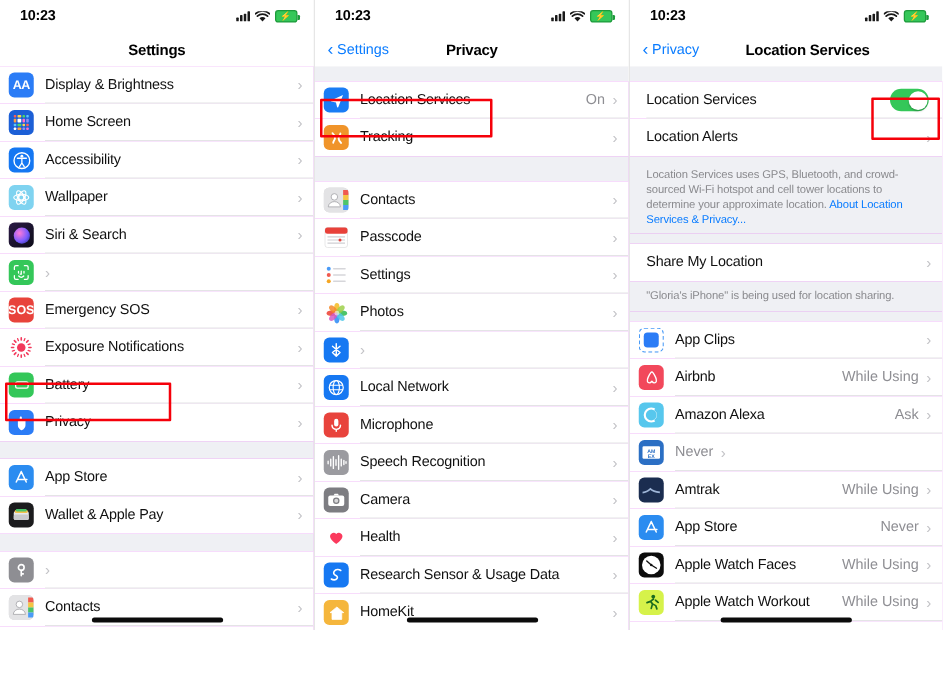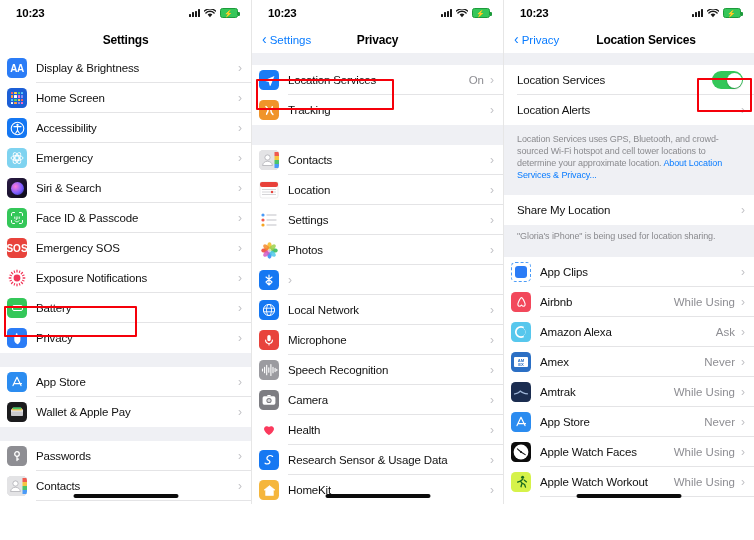--- a/index.html
+++ b/index.html
@@ -325,42 +325,41 @@
         <span class="ico ic-wall">
           <svg width="14" height="14" viewBox="0 0 14 14">
               <g stroke="#fff" stroke-width=".9" fill="none">
                 <circle cx="7" cy="7" r="2"></circle>
                 <ellipse cx="7" cy="7" rx="6" ry="2.6"></ellipse>
                 <ellipse cx="7" cy="7" rx="6" ry="2.6" transform="rotate(60 7 7)"></ellipse>
                 <ellipse cx="7" cy="7" rx="6" ry="2.6" transform="rotate(120 7 7)"></ellipse>
               </g>
             </svg>
         </span>
-        <span class="label">Emergency</span>
+        <span class="label">Wallpaper</span>
         <span class="chev-r">›</span>
         <span class="sep"></span>
       </div>
       <div class="row">
         <span class="ico ic-siri">
             <span class="orb"></span>
           </span>
         <span class="label">Siri &amp; Search</span>
         <span class="chev-r">›</span>
         <span class="sep"></span>
       </div>
       <div class="row">
         <span class="ico ic-face">
           <svg width="14" height="14" viewBox="0 0 14 14">
               <g stroke="#fff" stroke-width="1" fill="none" stroke-linecap="round">
                 <path d="M1.5 4.5V2.8c0-.7.6-1.3 1.3-1.3h1.7M9.5 1.5h1.7c.7 0 1.3.6 1.3 1.3v1.7M12.5 9.5v1.7c0 .7-.6 1.3-1.3 1.3H9.5M4.5 12.5H2.8c-.7 0-1.3-.6-1.3-1.3V9.5"></path>
                 <path d="M4.8 6v1.4M9.2 6v1.4M7 5.8v2.4h-.9M5 9.8c.6.7 1.3 1 2 1s1.4-.3 2-1"></path>
               </g>
             </svg>
         </span>
-        <span class="label">Face ID &amp; Passcode</span>
         <span class="chev-r">›</span>
         <span class="sep"></span>
       </div>
       <div class="row">
         <span class="ico ic-sos">SOS</span>
         <span class="label">Emergency SOS</span>
         <span class="chev-r">›</span>
         <span class="sep"></span>
       </div>
       <div class="row">
@@ -424,21 +423,20 @@
 
       <div class="gap g14"></div>
 
       <div class="row">
         <span class="ico ic-pass">
           <svg width="12" height="12" viewBox="0 0 12 12">
               <circle cx="6" cy="4" r="2.3" fill="none" stroke="#fff" stroke-width="1.3"></circle>
               <path d="M6 6.3v4.2M6 9.1h1.6" stroke="#fff" stroke-width="1.3" stroke-linecap="round"></path>
             </svg>
         </span>
-        <span class="label">Passwords</span>
         <span class="chev-r">›</span>
         <span class="sep"></span>
       </div>
       <div class="row">
         <span class="ico ic-contacts">
           <svg width="20" height="20" viewBox="0 0 20 20">
               <rect x="0" y="0" width="20" height="20" fill="#e3e3e5"></rect>
               <rect x="15.5" y="2" width="4.5" height="4" fill="#f05a4f"></rect>
               <rect x="15.5" y="6" width="4.5" height="4" fill="#f5c542"></rect>
               <rect x="15.5" y="10" width="4.5" height="4" fill="#4cc46a"></rect>
@@ -546,21 +544,21 @@
         <span class="ico ic-cal">
           <svg width="20" height="20" viewBox="0 0 20 20">
               <rect x="1" y="2" width="18" height="16" rx="2" fill="#fff" stroke="#e0e0e2" stroke-width=".6"></rect>
               <rect x="1" y="2" width="18" height="5" rx="2" fill="#e8413a"></rect>
               <g stroke="#d0d0d4" stroke-width=".9">
                 <path d="M3 9.5h14M3 12h14M3 14.5h14"></path>
               </g>
               <circle cx="13" cy="12" r="1.2" fill="#e8413a"></circle>
             </svg>
         </span>
-        <span class="label">Location</span>
+        <span class="label">Passcode</span>
         <span class="chev-r">›</span>
         <span class="sep"></span>
       </div>
       <div class="row">
         <span class="ico ic-reminders">
           <svg width="18" height="18" viewBox="0 0 18 18">
               <circle cx="3" cy="4" r="1.6" fill="#4a9bf7"></circle>
               <circle cx="3" cy="9" r="1.6" fill="#f05a4f"></circle>
               <circle cx="3" cy="14" r="1.6" fill="#f5a623"></circle>
               <g stroke="#d6d6da" stroke-width="1.3" stroke-linecap="round">
@@ -787,21 +785,20 @@
         <span class="sep"></span>
       </div>
       <div class="row">
         <span class="ico ic-amex">
           <svg width="18" height="18" viewBox="0 0 18 18">
               <rect x="2" y="4" width="14" height="10" rx="1" fill="#fff"></rect>
               <text x="9" y="9" font-size="4.2" font-family="Liberation Sans, sans-serif" font-weight="bold" fill="#2b6fc4" text-anchor="middle">AM</text>
               <text x="9" y="13" font-size="4.2" font-family="Liberation Sans, sans-serif" font-weight="bold" fill="#2b6fc4" text-anchor="middle">EX</text>
             </svg>
         </span>
-        <span class="label">Amex</span>
         <span class="value">Never</span>
         <span class="chev-r">›</span>
         <span class="sep"></span>
       </div>
       <div class="row">
         <span class="ico ic-amtrak">
           <svg width="16" height="10" viewBox="0 0 16 10">
               <path d="M1 6.4c2.6-.3 4.5-1.4 6.3-3.2C9 4.8 11.4 6 15 6.2l-.2 1.3C10.9 7.3 8.6 6.2 7.3 5 5.7 6.5 3.6 7.4 1.1 7.7z" fill="#9fb6d8"></path>
             </svg>
         </span>

